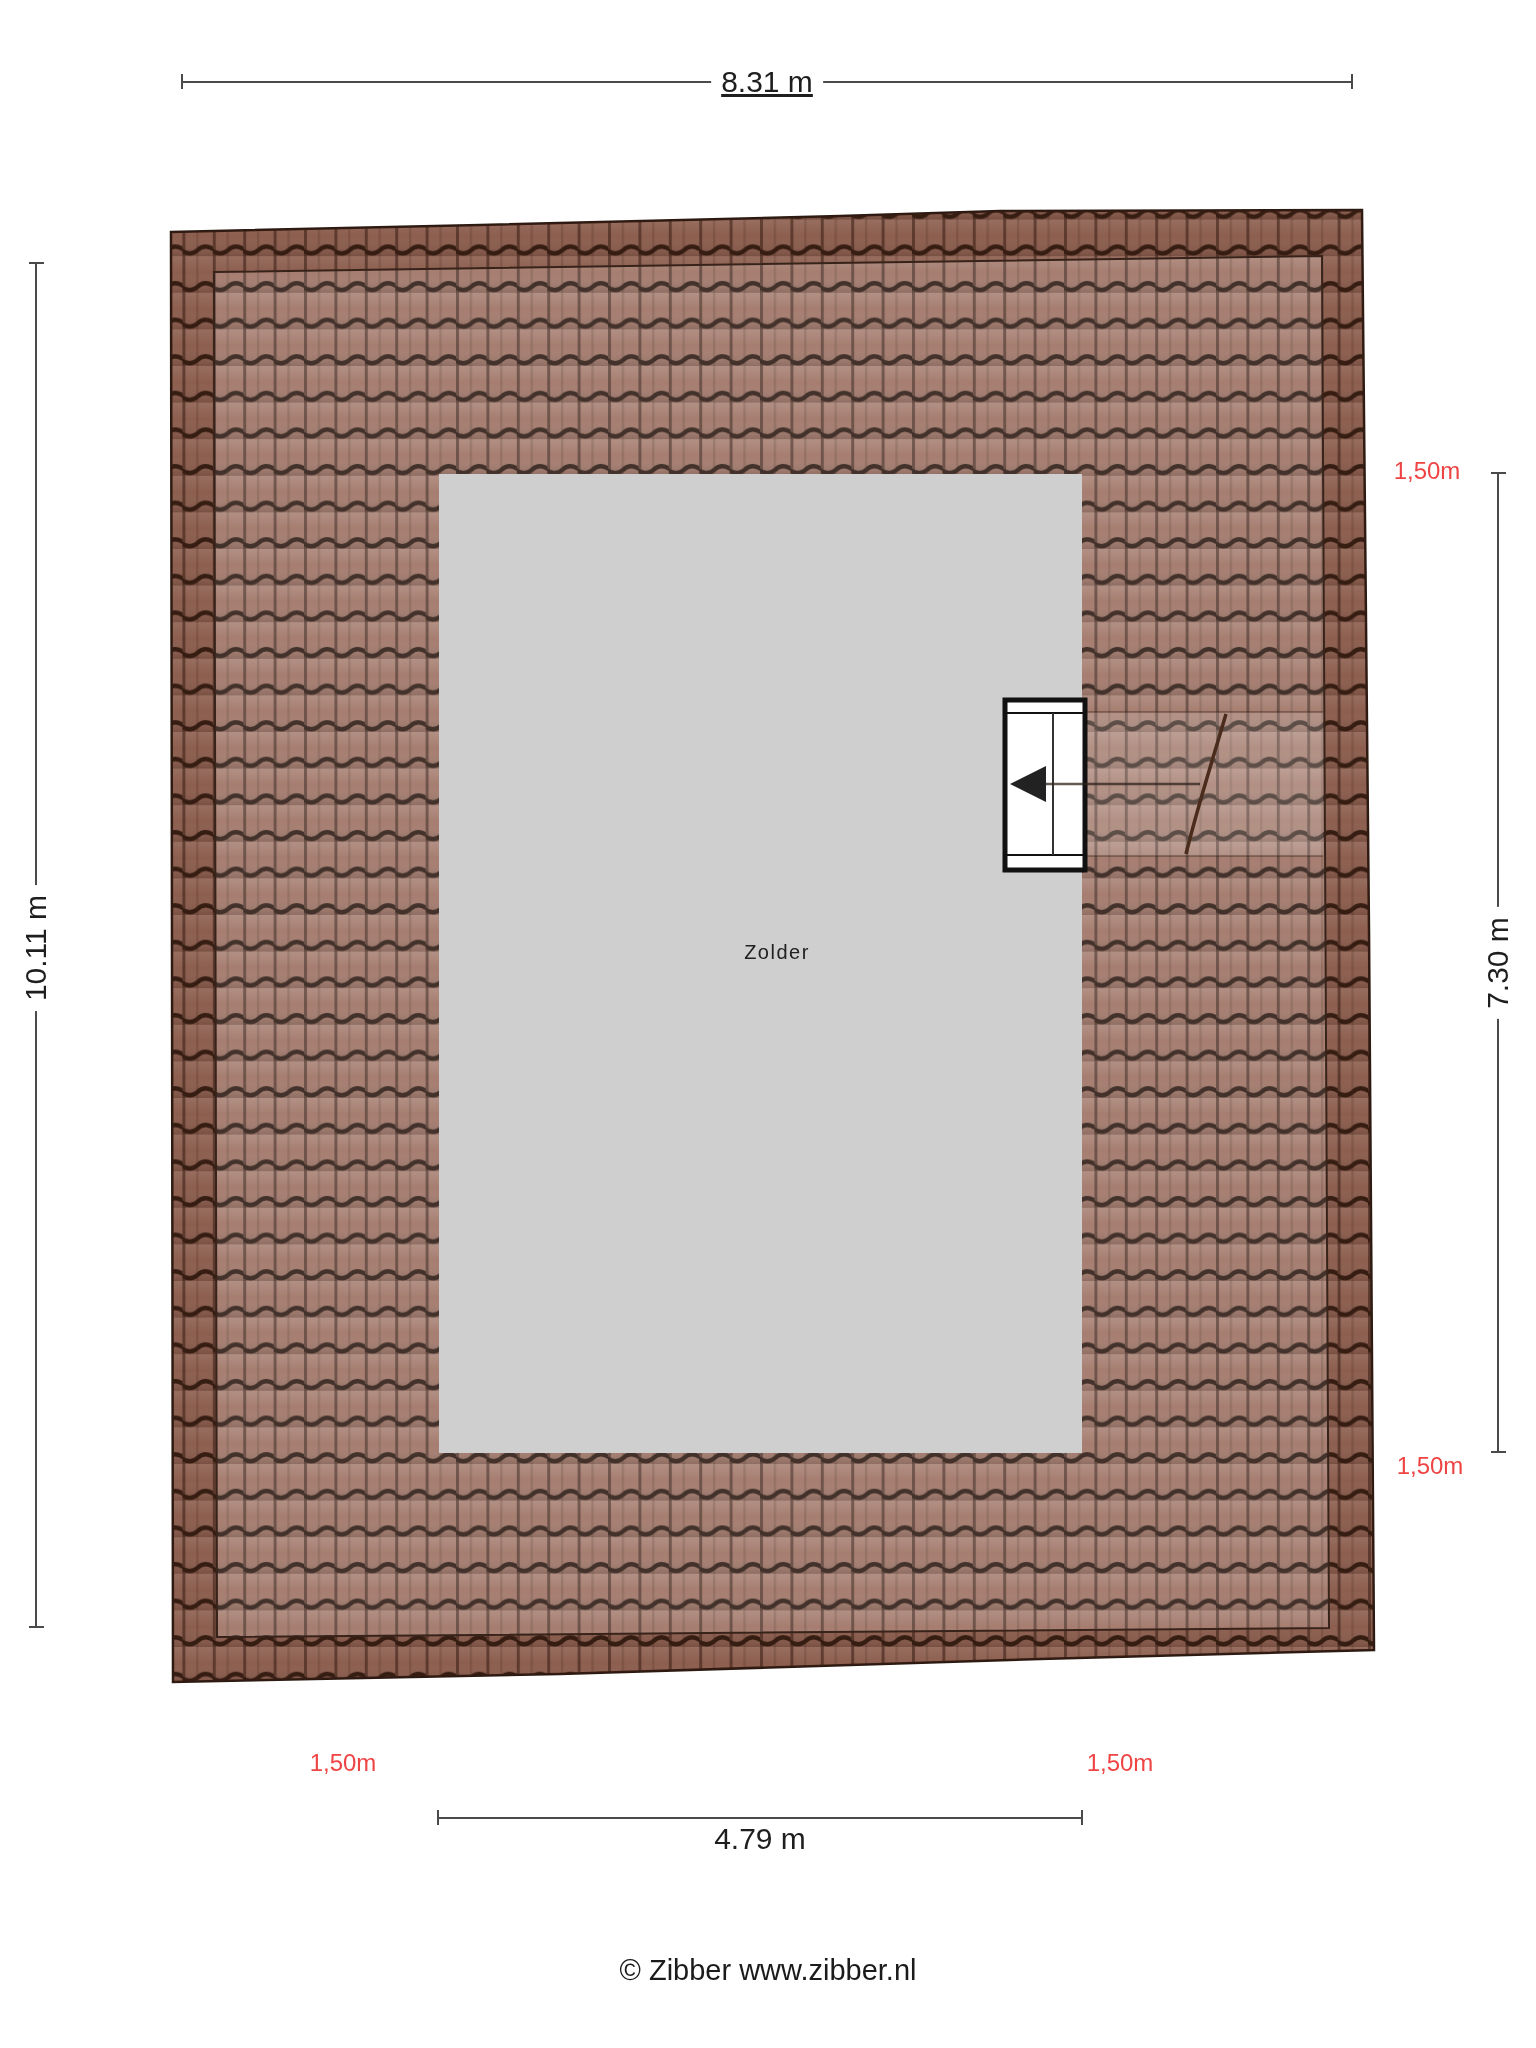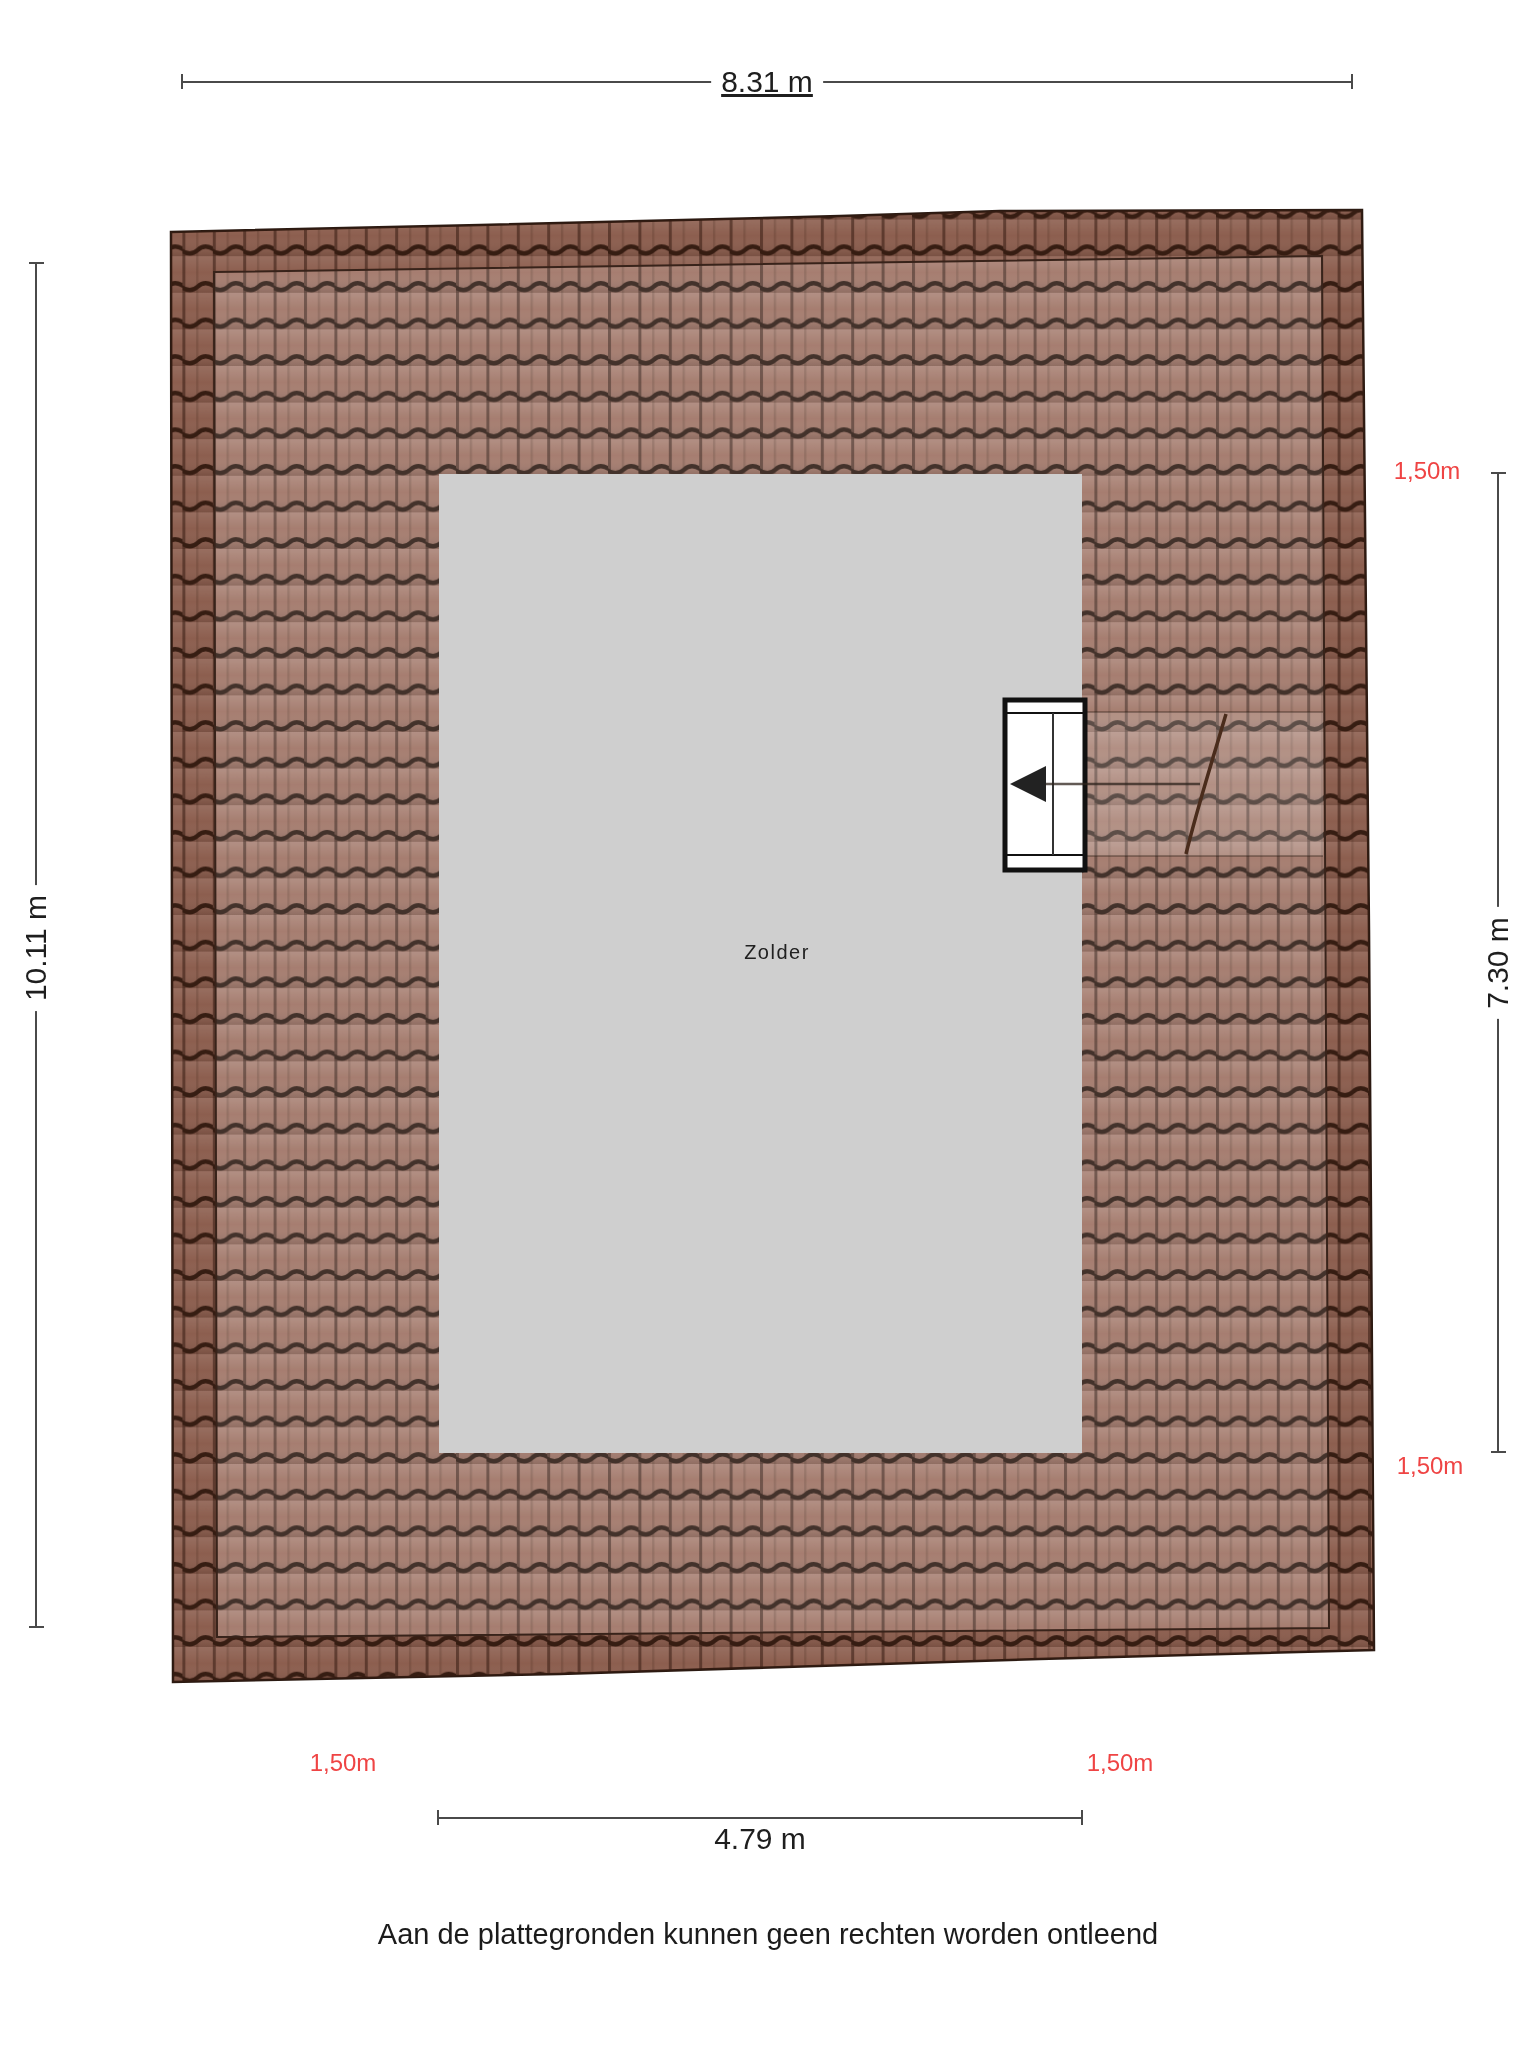--- a/index.html
+++ b/index.html
@@ -102,15 +102,15 @@
 
   <div>
     <div class="offset-label" style="left:343px;top:1763px;">1,50m</div>
     <div class="offset-label" style="left:1120px;top:1763px;">1,50m</div>
     <div class="dim-line-h" style="left:438px;top:1817px;width:644px;"></div>
     <div class="tick-v" style="left:437px;top:1810px;"></div>
     <div class="tick-v" style="left:1081px;top:1810px;"></div>
     <div class="dim-label" style="left:760px;top:1818px;margin-top:21px;">4.79 m</div>
   </div>
 
-  <div class="footer" style="top:1918px;">Aan de plattegronden kunnen geen rechten worden ontleend</div>
+  <div class="footer" style="top:1954px;">© Zibber www.zibber.nl</div>
 
 </div>
 
 </body></html>

